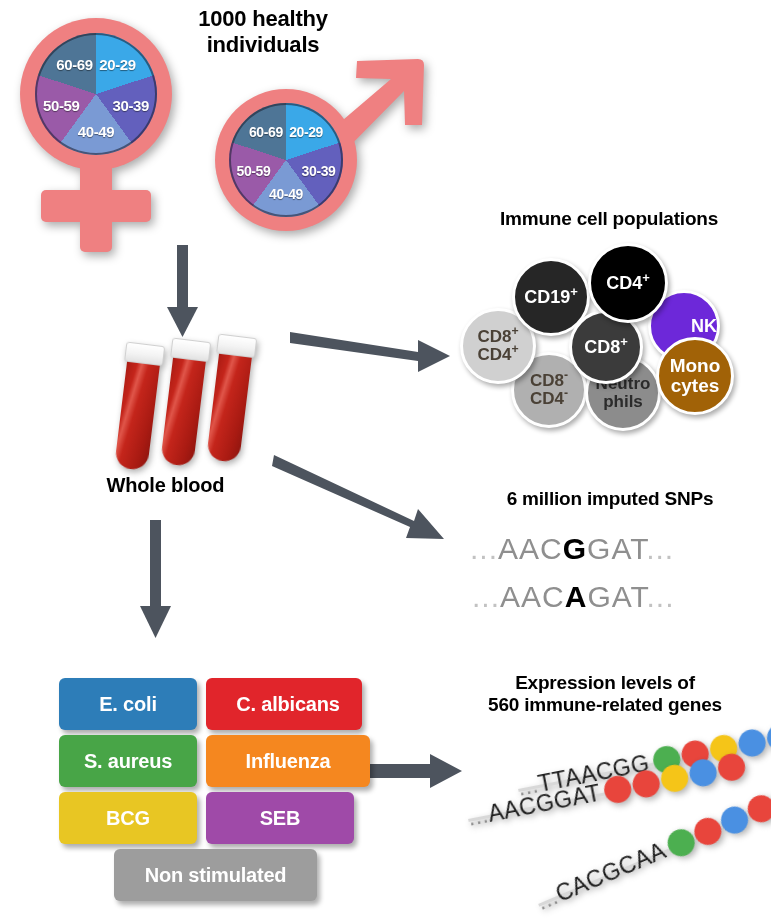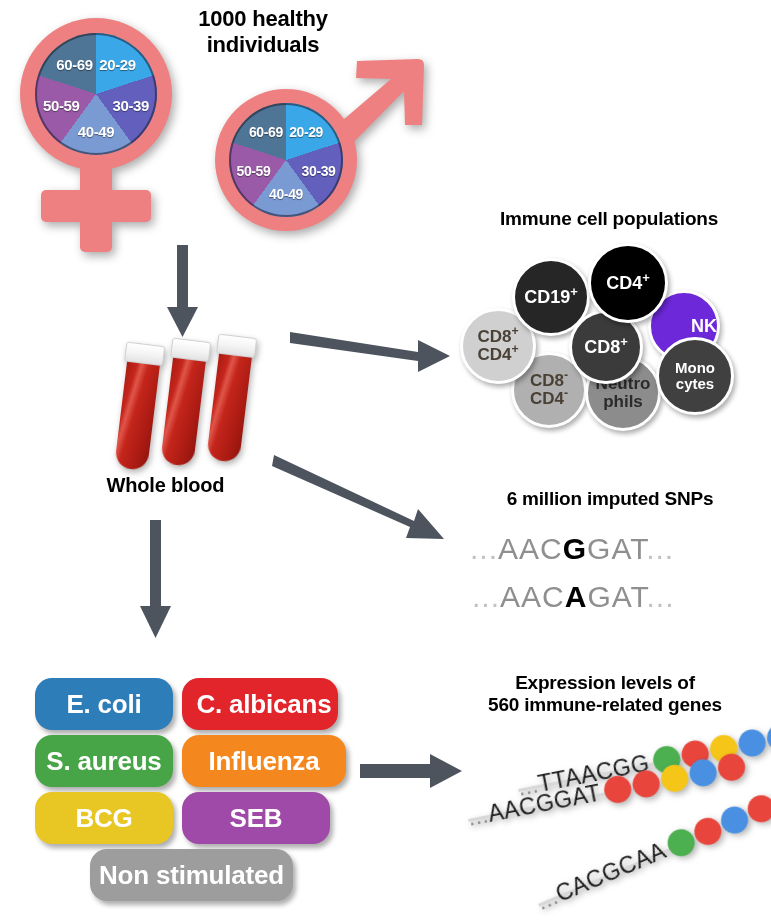--- a/index.html
+++ b/index.html
@@ -124,27 +124,28 @@
     color:#b9b9b9;
     filter:blur(0.5px);
   }
   .snp-row .dim{color:#c2c2c2;}
   .snp-row .mid{color:#8f8f8f;}
   .snp-row .hit{color:#000000; font-weight:bold; filter:none;}
 
   
   .pill{
     position:absolute;
-    border-radius:17px;
+    border-radius:6px;
     display:flex;align-items:center;justify-content:center;
     color:#ffffff;
     font-weight:bold;
-    font-size:26px;
+    font-size:20px;
     box-shadow:3px 4px 5px rgba(0,0,0,0.32);
     letter-spacing:-0.2px;
+    margin-left:24px;
   }
 
   
   .strand{
     position:absolute;
     display:flex;
     align-items:center;
     transform-origin:0 50%;
     filter:drop-shadow(2px 3px 3px rgba(0,0,0,0.30));
   }
@@ -262,21 +263,21 @@
       </div>
       <div class="cell" style="left: 648px; top: 290px; width: 72px; height: 72px; background: #6d28d9; color: rgb(255, 255, 255); font-size: 18px; z-index: 5; justify-content: flex-end;">
         <div>NK</div>
       </div>
       <div class="cell" style="left: 511px; top: 352px; width: 76px; height: 76px; background: rgb(176, 176, 176); color: rgb(74, 65, 54); font-size: 17px; z-index: 1;">
         <div>CD8<sup>-</sup><br>CD4<sup>-</sup></div>
       </div>
       <div class="cell" style="left: 585px; top: 355px; width: 76px; height: 76px; background: rgb(140, 140, 140); color: rgb(43, 43, 43); font-size: 17px; z-index: 4;">
         <div>Neutro<br>phils</div>
       </div>
-      <div class="cell" style="left: 656px; top: 337px; width: 78px; height: 78px; background: #404040; color: rgb(255, 255, 255); font-size: 15px; z-index: 7;">
+      <div class="cell" style="left: 656px; top: 337px; width: 78px; height: 78px; background: #a16207; color: rgb(255, 255, 255); font-size: 19px; z-index: 7;">
         <div>Mono<br>cytes</div>
       </div>
     </div>
 
   <div class="abs heading" id="title-snps">6 million imputed SNPs</div>
   <div class="abs" id="snp-block" style="left:470px;top:532px;width:290px;height:90px;">
       <div class="snp-row" style="left: 0px; top: 0px;"><span class="dim">...</span><span class="mid">AAC</span><span class="hit">G</span><span class="mid">GAT</span><span class="dim">...</span></div>
       <div class="snp-row" style="left: 2px; top: 48px;"><span class="dim">...</span><span class="mid">AAC</span><span class="hit">A</span><span class="mid">GAT</span><span class="dim">...</span></div>
     </div>
 

